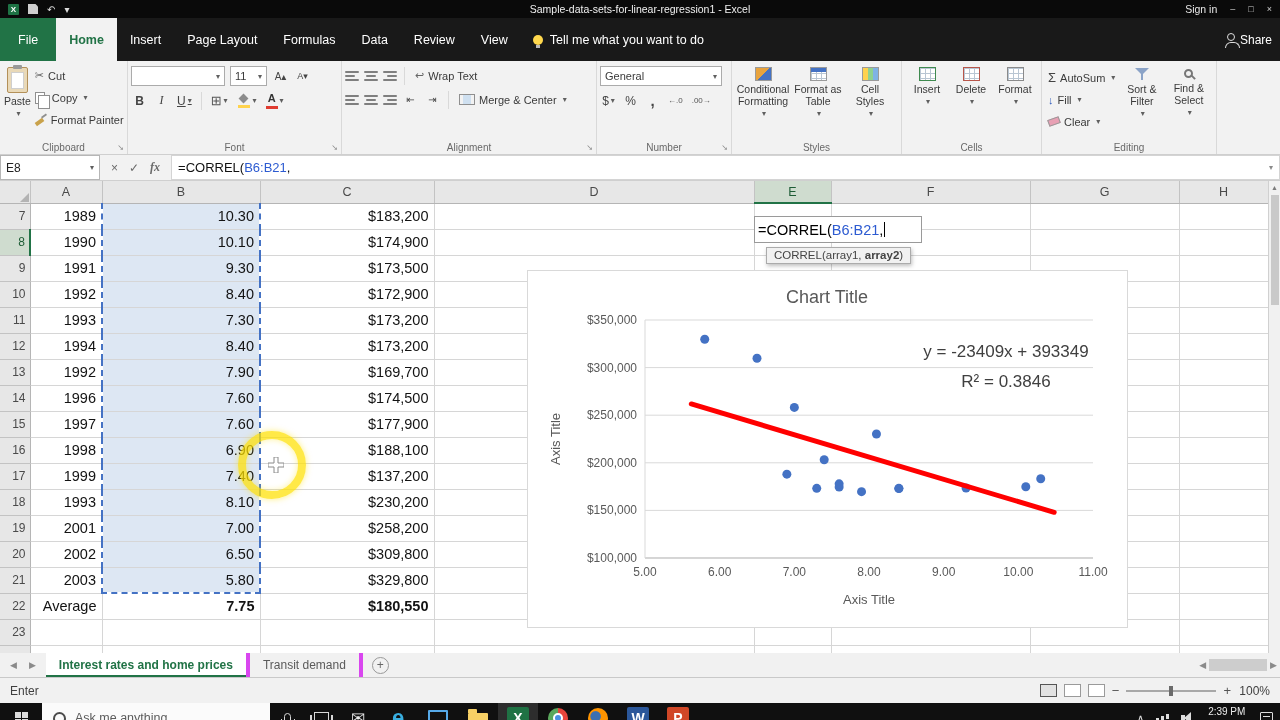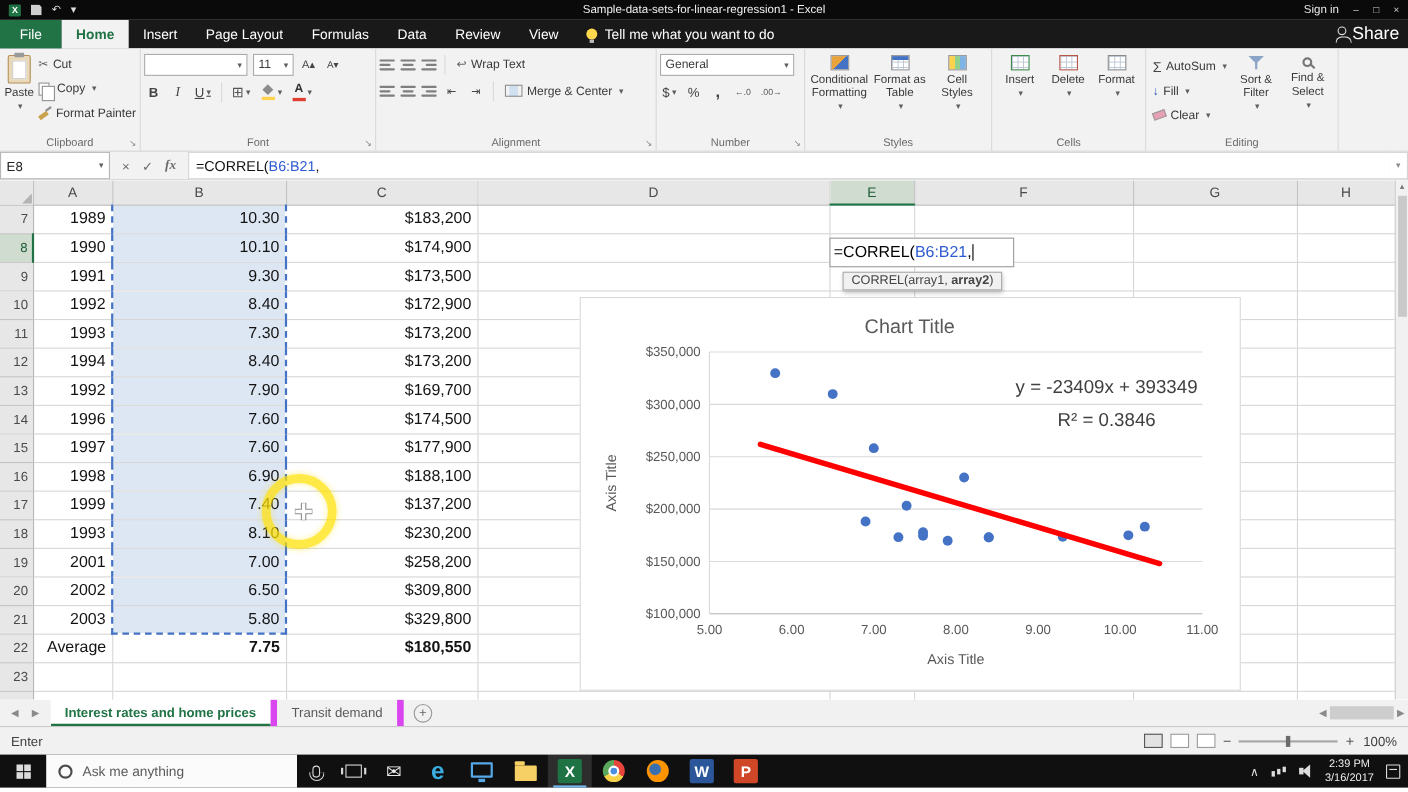--- a/index.html
+++ b/index.html
@@ -10,29 +10,29 @@
 .titlebar{height:18px;background:#0a0a0a;color:#e8e8e8;display:flex;align-items:center;padding:0 8px;font-size:10px;position:relative}
 .qat{display:flex;align-items:center;gap:9px;z-index:2}
 .xlogosm{width:11px;height:11px;background:#1e7244;color:#fff;font-size:8px;font-weight:bold;display:flex;align-items:center;justify-content:center;border-radius:1px}
 .icon-save{width:10px;height:10px;background:#cfcfcf;clip-path:polygon(0 0,75% 0,100% 25%,100% 100%,0 100%)}
 .qarrow{font-size:10px;color:#dcdcdc}
 .wtitle{position:absolute;left:0;right:0;text-align:center;font-size:10.5px;color:#f0f0f0;pointer-events:none}
 .tbr{margin-left:auto;display:flex;align-items:center;gap:13px;z-index:2;font-size:10.5px}
 .wbtn{font-size:9px;color:#cfcfcf}
 
 
-.tabrow{height:26px;background:#191919;display:flex;align-items:stretch;color:#fff;font-size:12.5px}
+.tabrow{height:43px;background:#191919;display:flex;align-items:stretch;color:#fff;font-size:12.5px}
 .ftab{background:#217346;display:flex;align-items:center;padding:0 18px}
 #rtabs{display:flex;align-items:stretch}
 .rtab{display:flex;align-items:center;padding:0 13px;white-space:nowrap}
 .rtab.active{background:#f2f2f2;color:#217346;font-weight:bold}
 .tellme{display:flex;align-items:center;gap:7px;padding:0 12px}
 .bulb{width:10px;height:10px;border-radius:50%;background:#ffd84d;position:relative}
 .bulb::after{content:"";position:absolute;left:3px;bottom:-3px;width:4px;height:3px;background:#bbb}
-.sharebtn{margin-left:auto;display:flex;align-items:center;gap:5px;padding:0 8px;font-size:16px}
+.sharebtn{margin-left:auto;display:flex;align-items:center;gap:5px;padding:0 8px;font-size:12px}
 .person{width:8px;height:8px;border-radius:50%;border:1.5px solid #ddd;position:relative;margin-top:-6px}
 .person::after{content:"";position:absolute;top:8px;left:-3px;width:13px;height:5px;border:1.5px solid #ddd;border-bottom:none;border-radius:6px 6px 0 0}
 
 
 .ribbon{height:94px;background:#f2f2f2;border-bottom:1px solid #cfcfcf;display:flex;color:#3a3a3a;font-size:11px}
 .rgroup{position:relative;border-right:1px solid #d9d9d9;padding:3px 3px 15px;display:flex;align-items:flex-start;overflow:hidden;flex:none}
 .glabel{position:absolute;bottom:1px;left:0;right:0;text-align:center;font-size:10px;color:#696969}
 .launcher{position:absolute;bottom:2px;right:3px;font-size:8px;color:#8a8a8a}
 .dd{font-size:8px;color:#5f5f5f;margin-left:2px}
 .bigbtn{display:flex;flex-direction:column;align-items:center;justify-content:flex-start;text-align:center;padding:3px 1px;line-height:1.15;gap:2px;height:72px}
@@ -118,21 +118,21 @@
 .chart{position:absolute;left:527px;top:270px;width:601px;height:358px;background:#fff;border:1px solid #d9d9d9;z-index:30}
 .chart svg{display:block}
 .chart svg text{font-family:"Liberation Sans",sans-serif}
 .cursorring{position:absolute;left:238px;top:431px;width:68px;height:68px;border-radius:50%;border:8px solid rgba(255,225,0,.72);box-shadow:0 0 6px rgba(255,225,0,.5),inset 0 0 6px rgba(255,225,0,.4);z-index:40}
 .cellcursor{position:absolute;left:268px;top:457px;z-index:41}
 
 
 .sheettabs{height:24px;background:#f1f1f1;display:flex;align-items:stretch;font-size:12px;color:#5a5a5a}
 .tabnavs{display:flex;align-items:center;gap:12px;padding:0 10px;color:#8a8a8a;font-size:9px}
 #stabs{display:flex;align-items:stretch}
-.stab{display:flex;align-items:center;padding:0 13px;border-right:6px solid #d946ef;background:#f1f1f1;white-space:nowrap}
+.stab{display:flex;align-items:center;padding:0 13px;border-right:4px solid #d946ef;background:#f1f1f1;white-space:nowrap}
 .stab.active{background:#fff;color:#217346;font-weight:bold;box-shadow:inset 0 -2px 0 #217346}
 .addsheet{width:17px;height:17px;border-radius:50%;border:1px solid #999;display:flex;align-items:center;justify-content:center;align-self:center;margin-left:9px;color:#666;font-size:12px}
 .hscroll{margin-left:auto;display:flex;align-items:center;gap:3px;padding-right:3px;color:#8a8a8a;font-size:9px}
 .hthumb{width:58px;height:12px;background:#cdcdcd}
 
 
 .statusbar{height:26px;background:#f1f1f1;border-top:1px solid #c9c9c9;display:flex;align-items:center;padding:0 10px;font-size:12px;color:#3f3f3f}
 .sbright{margin-left:auto;display:flex;align-items:center;gap:7px}
 .vb{width:17px;height:13px;border:1px solid #9a9a9a;background:#fff}
 .vb.sel{border-color:#555;background:#e2e2e2}

